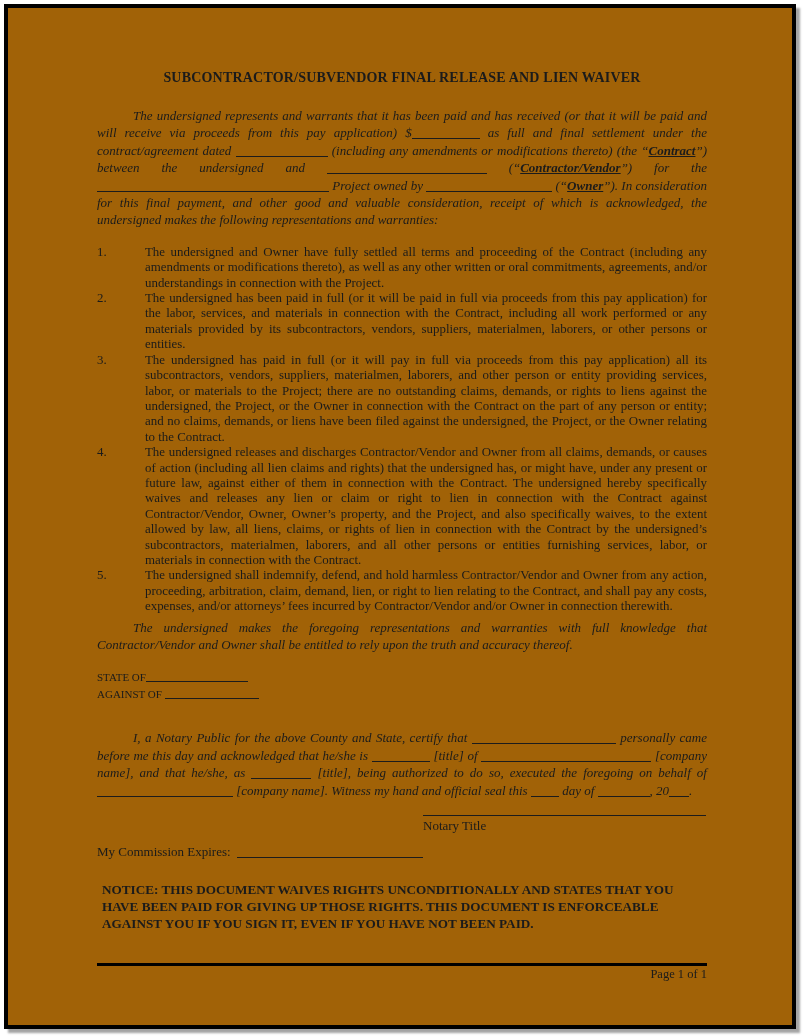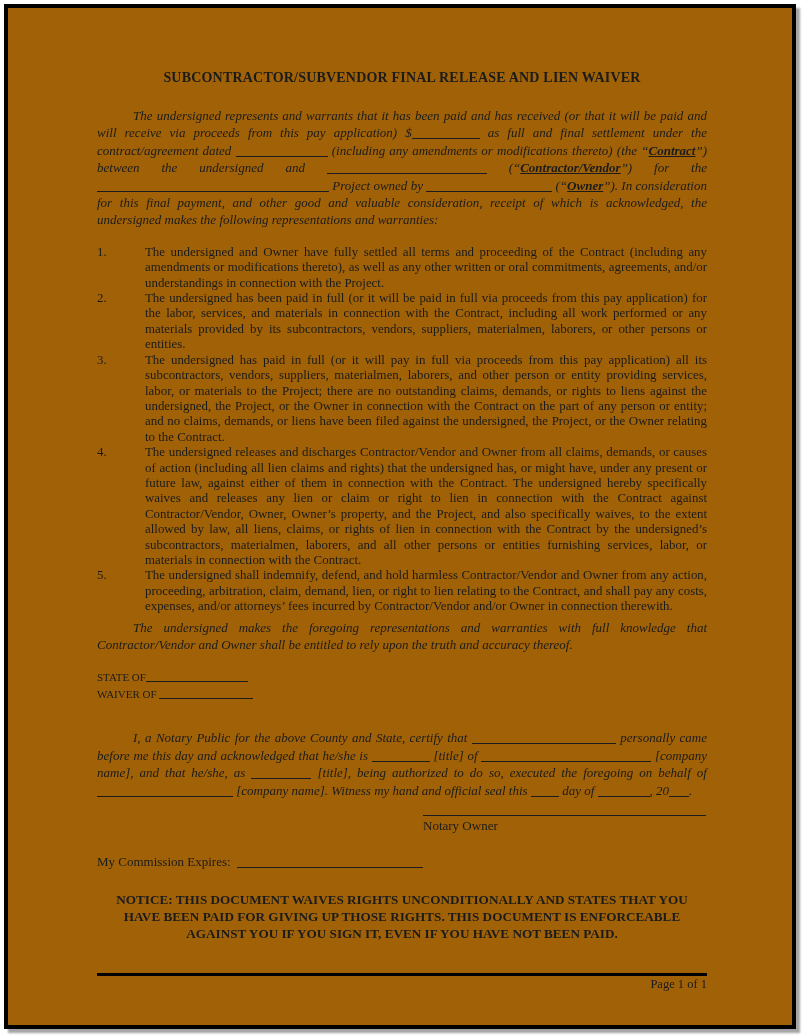--- a/index.html
+++ b/index.html
@@ -46,26 +46,26 @@
   .labeled-line{display:flex;margin-top:0;}
   .labeled-line .lbl{flex:0 0 auto;padding-right:5px;}
   .labeled-line .fill{flex:1;border-bottom:1.4px solid #1c1c1c;margin-bottom:2px;}
   .state-block{margin-top:16px;font-size:11px;line-height:16.5px;}
   .state-row .blank{vertical-align:-1px;}
   .notary-para{margin-top:27px;}
   .notary-sig{
     margin-left:326px;width:283px;margin-top:16px;
     border-top:1.6px solid #1c1c1c;padding-top:2px;font-size:13px;
   }
-  .commission-row{display:flex;width:326px;font-size:13px;margin-top:20px;}
+  .commission-row{display:flex;width:326px;font-size:13px;margin-top:10px;}
   .commission-row .lbl{flex:0 0 auto;padding-right:6px;}
   .commission-row .fill{flex:1;border-bottom:1.5px solid #1c1c1c;margin-bottom:2px;}
   .notice{
     margin:21px auto 0 auto;width:600px;
-    font-size:13.2px;font-weight:bold;text-align:center;line-height:17.2px;
+    font-size:13.2px;font-weight:bold;line-height:17.2px;
   }
   .footer{margin-top:30px;border-top:3px solid #000;}
   .page-indicator{text-align:right;font-size:12.5px;line-height:15px;margin-top:1px;}
 </style>
 </head>
 <body>
 
 <div class="page-frame">
   <div class="content">
 
@@ -97,28 +97,28 @@
     </div>
 
     <p class="para closing indent">The undersigned makes the foregoing representations and warranties with full knowledge that Contractor/Vendor and Owner shall be entitled to rely upon the truth and accuracy thereof.</p>
 
 
     <div class="state-block">
       <div class="state-row">
         <span>STATE OF</span><span class="blank" style="width:102px"></span>
       </div>
       <div class="state-row">
-        <span>WAIVER OF</span> <span class="blank" style="width:94px"></span>
+        <span>AGAINST OF</span> <span class="blank" style="width:94px"></span>
       </div>
     </div>
 
     <p class="para notary-para indent">I, a Notary Public for the above County and State, certify that <span class="blank" style="width: 144px;"></span> personally came before me this day and acknowledged that he/she is <span class="blank" style="width: 58px;"></span> [title] of <span class="blank" style="width: 170px;"></span> [company name], and that he/she, as <span class="blank" style="width: 60px;"></span> [title], being authorized to do so, executed the foregoing on behalf of <span class="blank" style="width: 136px;"></span> [company name]. Witness my hand and official seal this <span class="blank" style="width: 28px;"></span> day of <span class="blank" style="width: 52px;"></span>, 20<span class="blank" style="width: 20px;"></span>.</p>
 
     <div class="notary-sig">
-      <div>Notary Owner</div>
+      <div>Notary Title</div>
     </div>
 
     <div class="commission-row">
       <span class="lbl">My Commission Expires:</span>
       <span class="fill"></span>
     </div>
 
     <div class="notice">NOTICE: THIS DOCUMENT WAIVES RIGHTS UNCONDITIONALLY AND STATES THAT YOU HAVE BEEN PAID FOR GIVING UP THOSE RIGHTS. THIS DOCUMENT IS ENFORCEABLE AGAINST YOU IF YOU SIGN IT, EVEN IF YOU HAVE NOT BEEN PAID.</div>
 
     <div class="footer">

